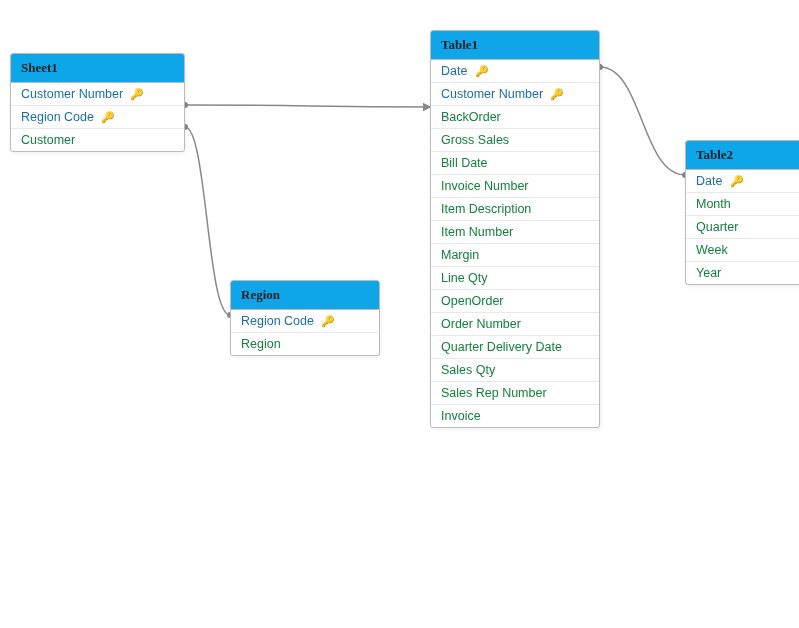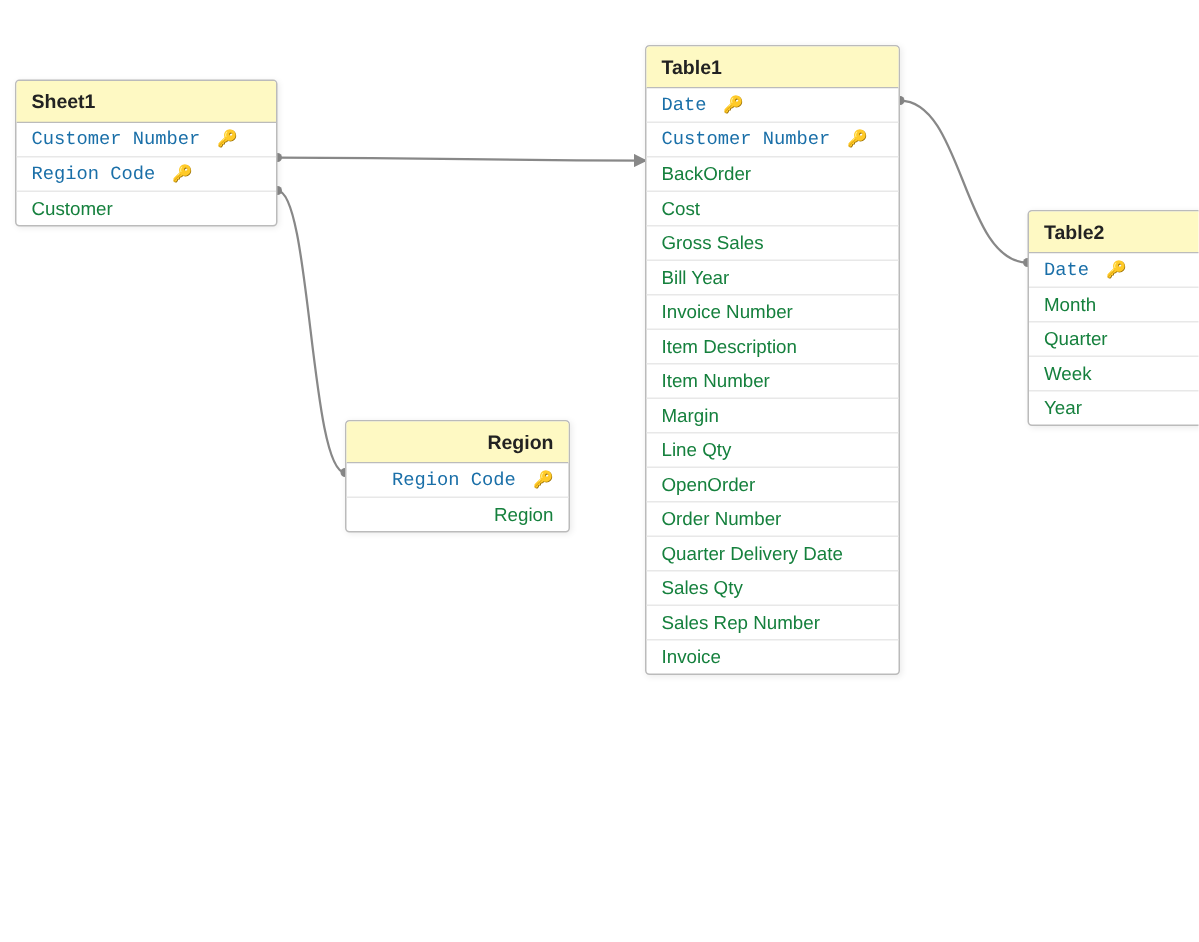--- a/index.html
+++ b/index.html
@@ -31,61 +31,61 @@
     .table-box {
       position: absolute;
       background: #fff;
       border: 1.5px solid #bbb;
       border-radius: 3px;
       min-width: 140px;
       box-shadow: 1px 1px 4px rgba(0,0,0,0.08);
     }
 
     .table-header {
-      background: #fef9c3;
+      background: #0ea5e9;
       padding: 6px 10px;
       font-weight: 700;
       font-size: 13px;
       color: #222;
       border-bottom: 1.5px solid #bbb;
       border-radius: 2px 2px 0 0;
+      font-family: Liberation Serif, serif;
     }
 
     .table-row {
       padding: 4px 10px;
       font-size: 12.5px;
       color: #1a6fa8;
       border-bottom: 1px solid #e8e8e8;
       white-space: nowrap;
     }
 
     .table-row:last-child {
       border-bottom: none;
     }
 
     .table-row.key-field {
       color: #1a6fa8;
-      font-family: Liberation Mono, monospace;
     }
 
     .table-row.normal-field {
       color: #15803d;
     }
 
     .key-icon {
       display: inline-block;
       color: #888;
       font-size: 11px;
       margin-left: 4px;
     }
 
     
     .sheet1 { left: 10px; top: 53px; width: 175px; }
     
-    .region { left: 230px; top: 280px; width: 150px; text-align: right; }
+    .region { left: 230px; top: 280px; width: 150px; }
     
     .table1 { left: 430px; top: 30px; width: 170px; }
     
     .table2 { left: 685px; top: 140px; width: 105px; }
   </style>
 </head>
 <body>
 
 <div class="canvas">
 
@@ -134,23 +134,22 @@
 
   <div class="table-box table1">
     <div class="table-header">Table1</div>
     <div class="table-row key-field">
       Date <span class="key-icon">🔑</span>
     </div>
     <div class="table-row key-field">
       Customer Number <span class="key-icon">🔑</span>
     </div>
     <div class="table-row normal-field">BackOrder</div>
-    <div class="table-row normal-field">Cost</div>
     <div class="table-row normal-field">Gross Sales</div>
-    <div class="table-row normal-field">Bill Year</div>
+    <div class="table-row normal-field">Bill Date</div>
     <div class="table-row normal-field">Invoice Number</div>
     <div class="table-row normal-field">Item Description</div>
     <div class="table-row normal-field">Item Number</div>
     <div class="table-row normal-field">Margin</div>
     <div class="table-row normal-field">Line Qty</div>
     <div class="table-row normal-field">OpenOrder</div>
     <div class="table-row normal-field">Order Number</div>
     <div class="table-row normal-field">Quarter Delivery Date</div>
     <div class="table-row normal-field">Sales Qty</div>
     <div class="table-row normal-field">Sales Rep Number</div>

